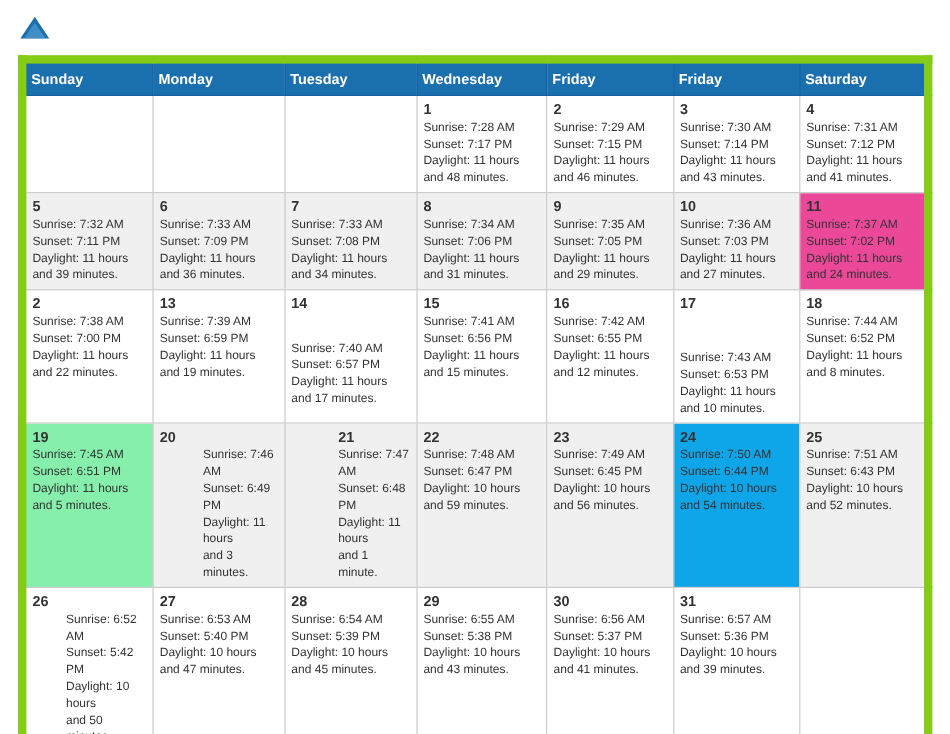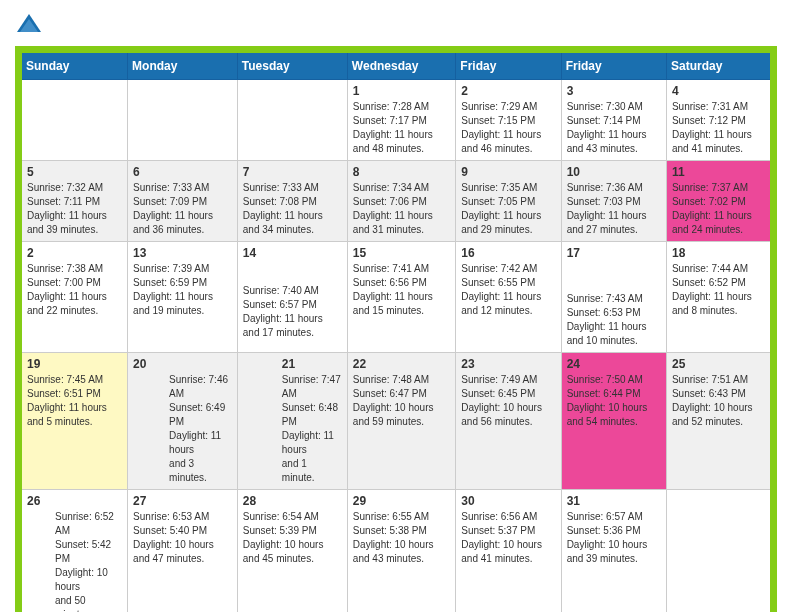--- a/index.html
+++ b/index.html
@@ -264,21 +264,21 @@
           </td>
           <td>
             <span class="day-num">18</span>
             <div class="day-info" style="white-space: pre-line;">Sunrise: 7:44 AM
 Sunset: 6:52 PM
 Daylight: 11 hours
 and 8 minutes.</div>
           </td>
         </tr>
         <tr>
-          <td style="background: #fef9c3;">
+          <td style="background: #86efac;">
             <span class="day-num">19</span>
             <div class="day-info" style="white-space: pre-line;">Sunrise: 7:45 AM
 Sunset: 6:51 PM
 Daylight: 11 hours
 and 5 minutes.</div>
           </td>
           <td style="background: rgb(240, 240, 240);">
             <span class="day-num">20</span>
             <div class="day-info" style="white-space: pre-line; margin-left: 36px;">Sunrise: 7:46 AM
 Sunset: 6:49 PM
@@ -299,21 +299,21 @@
 Daylight: 10 hours
 and 59 minutes.</div>
           </td>
           <td style="background: rgb(240, 240, 240);">
             <span class="day-num">23</span>
             <div class="day-info" style="white-space: pre-line;">Sunrise: 7:49 AM
 Sunset: 6:45 PM
 Daylight: 10 hours
 and 56 minutes.</div>
           </td>
-          <td style="background: #ec4899;">
+          <td style="background: #0ea5e9;">
             <span class="day-num">24</span>
             <div class="day-info" style="white-space: pre-line;">Sunrise: 7:50 AM
 Sunset: 6:44 PM
 Daylight: 10 hours
 and 54 minutes.</div>
           </td>
           <td style="background: rgb(240, 240, 240);">
             <span class="day-num">25</span>
             <div class="day-info" style="white-space: pre-line;">Sunrise: 7:51 AM
 Sunset: 6:43 PM

